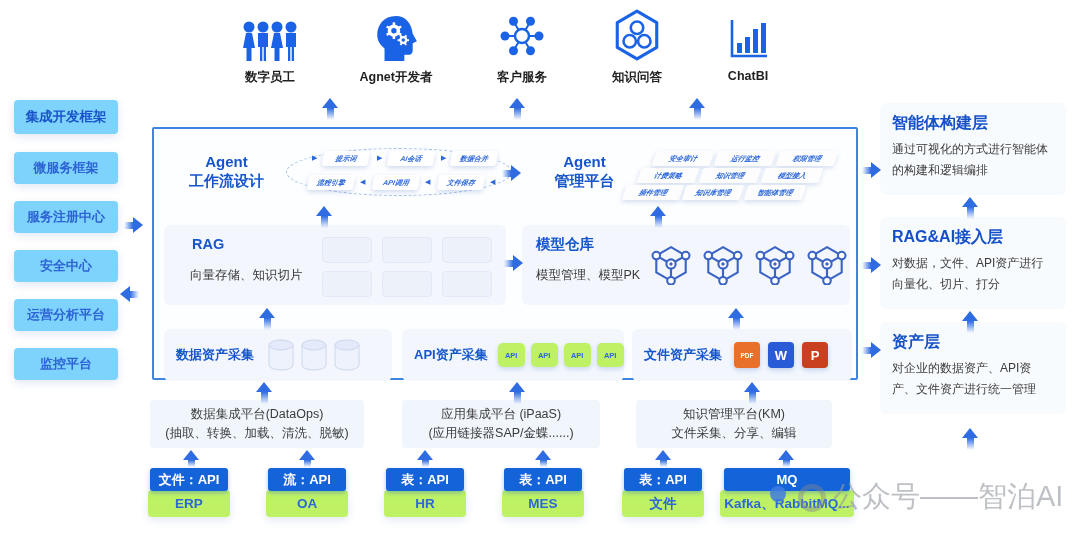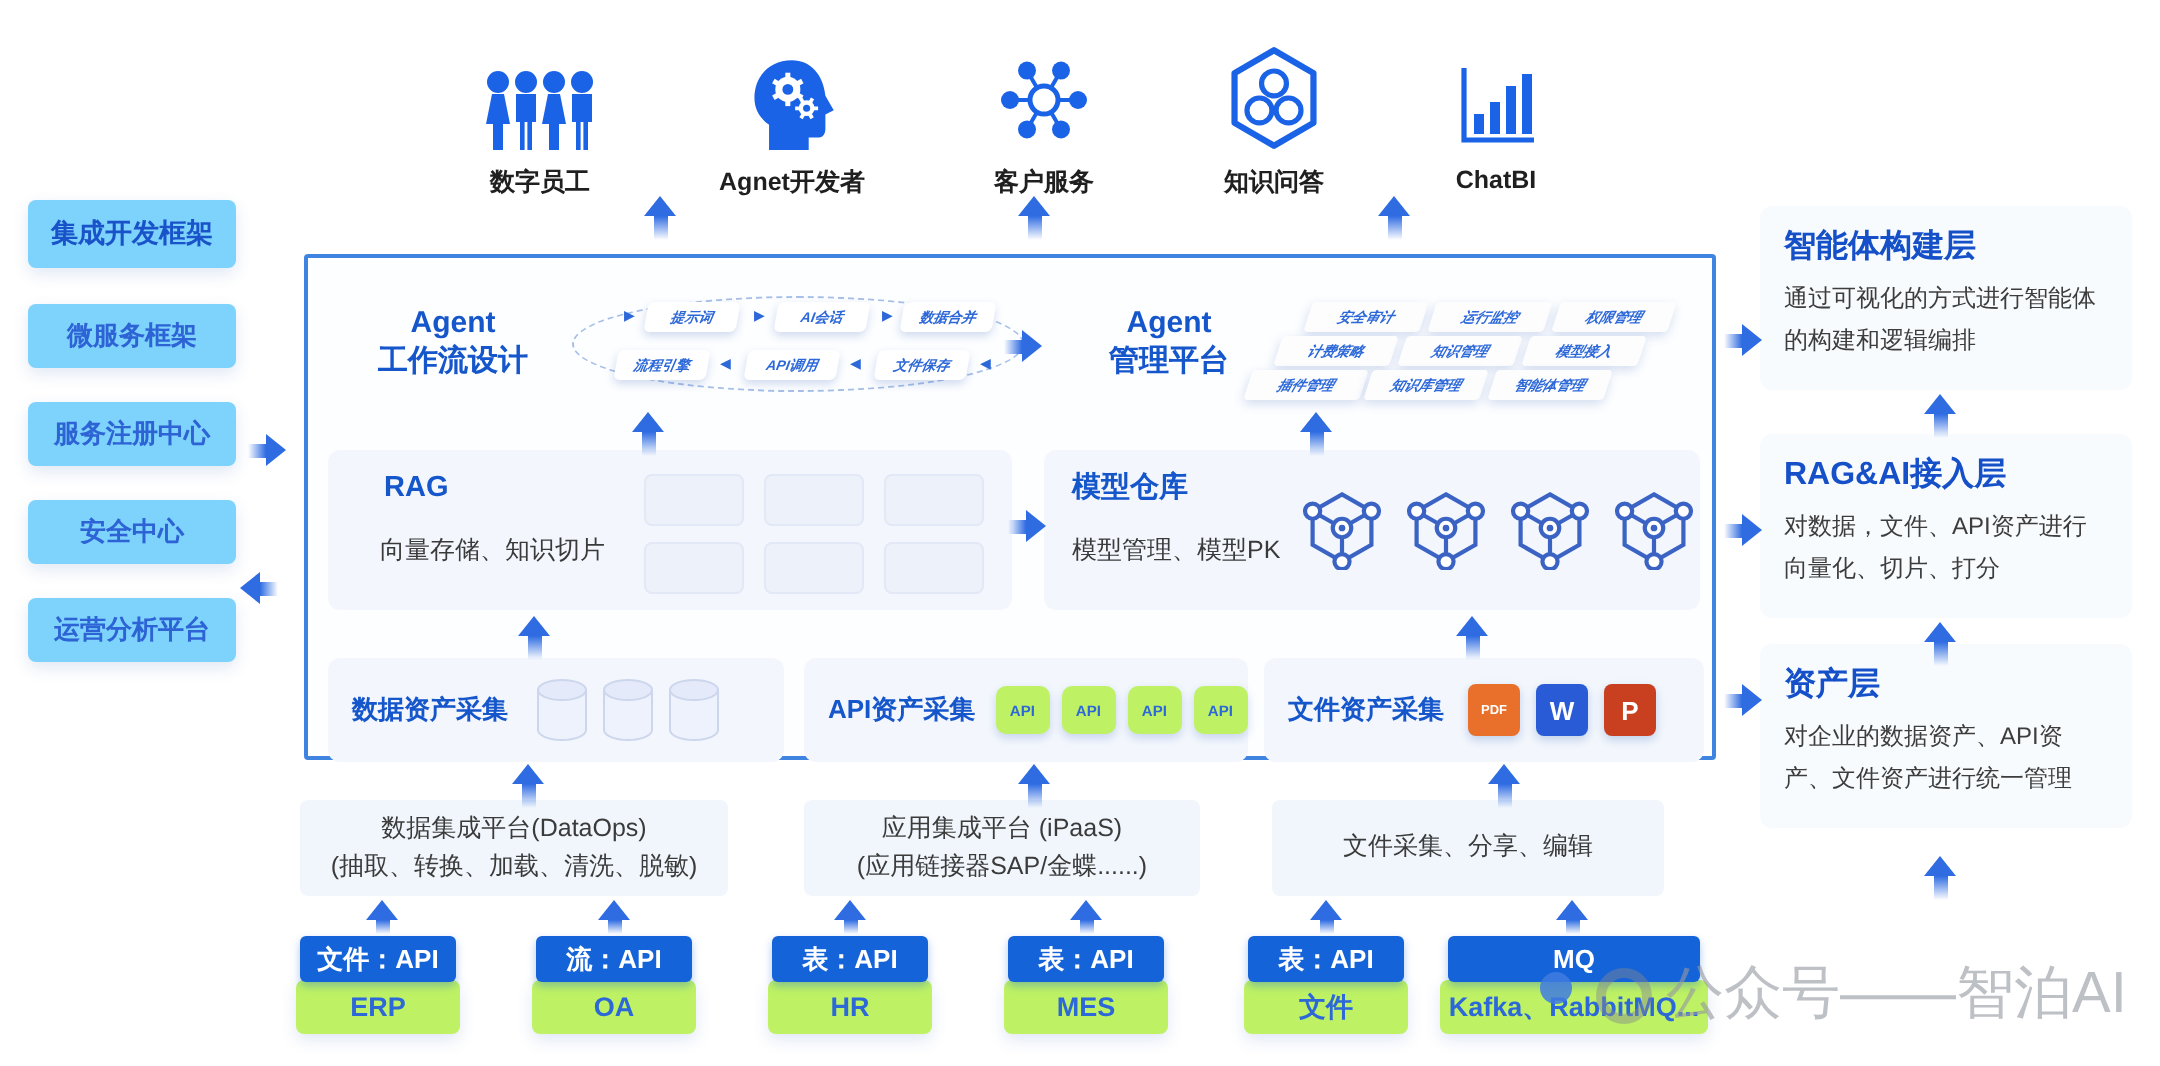--- a/index.html
+++ b/index.html
@@ -3,21 +3,21 @@
 <meta charset="utf-8">
 <style>
   * { margin:0; padding:0; box-sizing:border-box; }
   body { font-family:"Liberation Sans","DejaVu Sans",sans-serif; background:#fff; }
   #stage { position:relative; width:1080px; height:533px; background:#ffffff; overflow:hidden; }
   .abs { position:absolute; }
   .card { background:#7dd3fc; border-radius:4px; box-shadow:0 3px 8px rgba(45,90,180,.14); }
   .lightcard { background:#f3f7fd; border-radius:6px; }
 
   
-  .persona { position:absolute; top:22px; width:92px; text-align:center; }
+  .persona { position:absolute; top:8px; width:92px; text-align:center; }
   .persona .ic { height:54px; display:flex; align-items:flex-end; justify-content:center; }
   .persona .lb { margin-top:7px; font-size:12.5px; font-weight:bold; color:#1f1f1f; }
 
   
   .side-item { position:absolute; left:14px; width:104px; height:32px; line-height:32px;
                text-align:center; font-size:13px; font-weight:600; color:#2d63d4; }
   .side-hdr  { font-weight:800; color:#1a53c9; font-size:13.5px; }
 
   
   #mainbox { position:absolute; left:152px; top:127px; width:706px; height:253px;
@@ -192,20 +192,21 @@
       </svg>
     </div>
     <div class="lb">ChatBI</div>
   </div>
 
   <div class="side-item side-hdr card abs" style="top:100px; height:34px; line-height:34px;">集成开发框架</div>
   <div class="side-item card abs" style="top:152px">微服务框架</div>
   <div class="side-item card abs" style="top:201px">服务注册中心</div>
   <div class="side-item card abs" style="top:250px">安全中心</div>
   <div class="side-item card abs" style="top:299px">运营分析平台</div>
+  <div class="side-item card abs" style="top:348px">监控平台</div>
 
   <div class="arrow-right" style="left:124px; top:217px">
       <div class="stem"></div>
       <div class="tri"></div>
     </div>
   <div class="arrow-left" style="left:120px; top:286px">
       <div class="tri"></div>
       <div class="stem"></div>
     </div>
 
@@ -451,20 +452,21 @@
 
   <div class="platform" style="left:150px; width:214px;">
     <div>数据集成平台(DataOps)</div>
     <div>(抽取、转换、加载、清洗、脱敏)</div>
   </div>
   <div class="platform" style="left:402px; width:198px;">
     <div>应用集成平台 (iPaaS)</div>
     <div>(应用链接器SAP/金蝶......)</div>
   </div>
   <div class="platform" style="left:636px; width:196px;">
+    <div>知识管理平台(KM)</div>
     <div>文件采集、分享、编辑</div>
   </div>
 
   <div class="arrow-up" style="left:183px; top:450px">
       <div class="tri"></div>
       <div class="stem" style="height:7px"></div>
     </div>
   <div class="arrow-up" style="left:299px; top:450px">
       <div class="tri"></div>
       <div class="stem" style="height:7px"></div>

